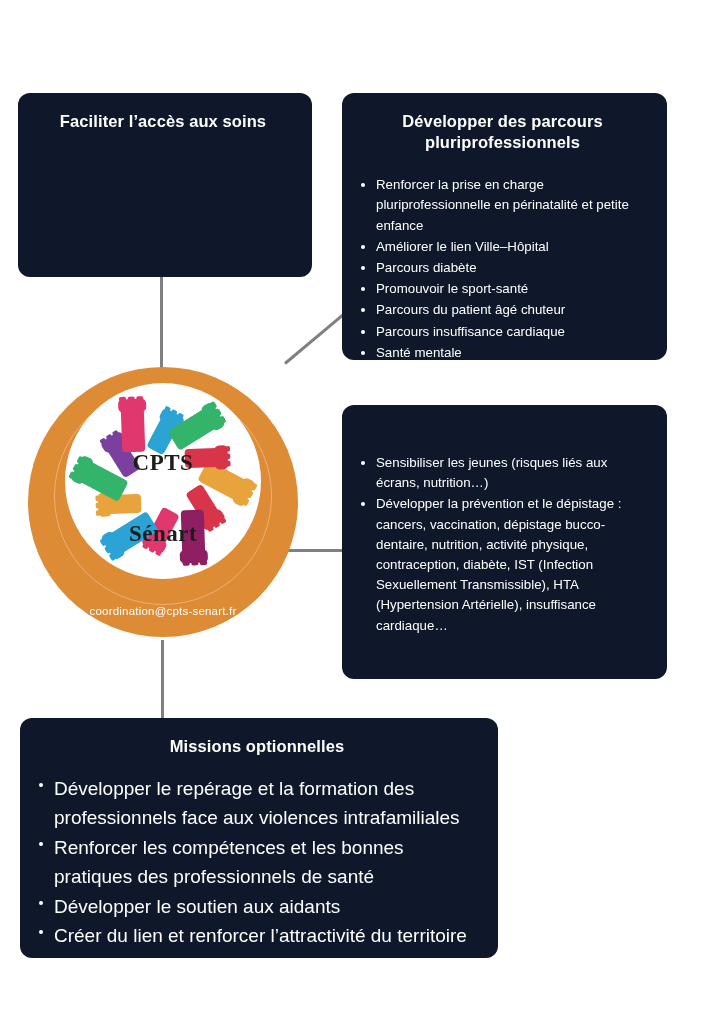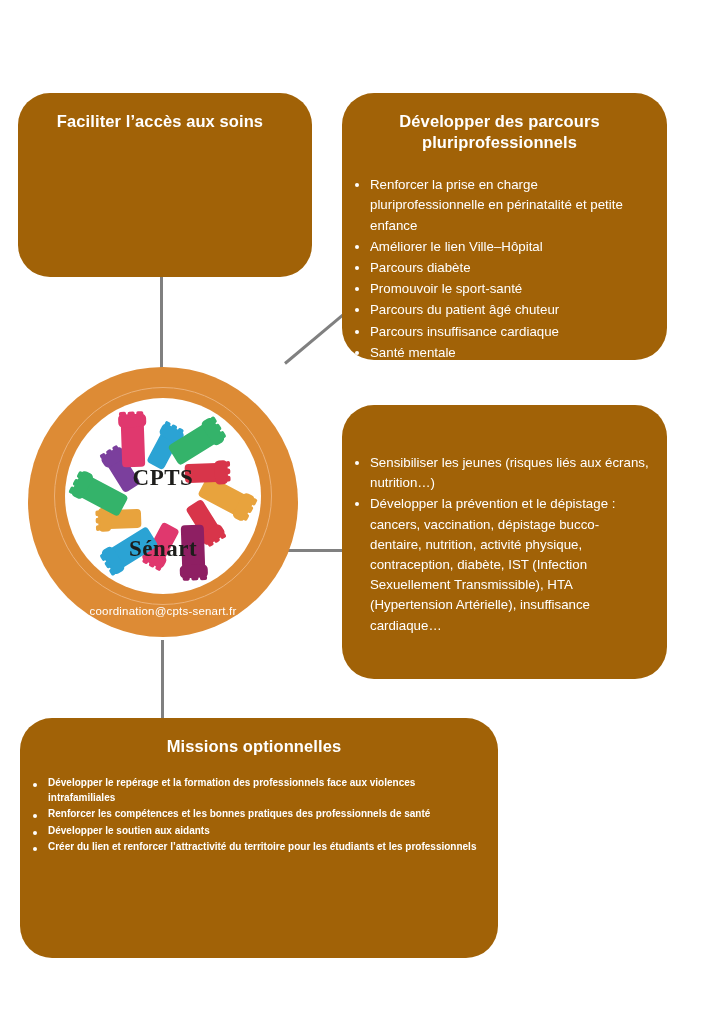--- a/index.html
+++ b/index.html
@@ -18,24 +18,24 @@
   #conn-prevention  { left: 287px; top: 549px;  width: 57px; height: 3px; }
   #conn-parcours {
     left: 285px; top: 362px; width: 80px; height: 3px;
     transform-origin: 0 50%;
     transform: rotate(-40deg);
   }
 
   
   .card {
     position: absolute;
-    background: #a16207;
-    border-radius: 32px;
+    background: #0f172a;
+    border-radius: 12px;
     color: #ffffff;
-    padding: 14px 18px 16px 8px;
+    padding: 14px 18px 16px 14px;
   }
   .card-title {
     text-align: center;
     font-weight: bold;
     font-size: 16.5px;
     line-height: 1.28;
     letter-spacing: .1px;
     padding: 4px 2px 0 2px;
   }
   .card-list { list-style: none; margin-top: 16px; }
@@ -56,40 +56,40 @@
   }
 
   #card-facile    { left: 18px;  top: 93px;  width: 294px; height: 184px; }
   #card-parcours  { left: 342px; top: 93px;  width: 325px; height: 267px; }
   #card-parcours .card-list { margin-top: 22px; }
   #card-prevention{ left: 342px; top: 405px; width: 325px; height: 274px; }
   #card-prevention .card-title { font-size: 16.5px; }
   #card-prevention .card-list { margin-top: 34px; }
   #card-missions  { left: 20px;  top: 718px; width: 478px; height: 240px; }
   #card-missions .card-list { margin-top: 18px; }
-  #card-missions .card-list li { font-size: 10px; font-weight: bold; }
+  #card-missions .card-list li { font-size: 19px; }
 
   
   #hub {
     position: absolute;
     left: 28px; top: 367px;
     width: 270px; height: 270px;
     border-radius: 50%;
     background: #dd8b35;
   }
   #hub-ring {
     position: absolute;
     left: 26px; top: 20px;
     width: 218px; height: 218px;
     border-radius: 50%;
     border: 1.5px solid #ecb177;
   }
   #hub-disc {
     position: absolute;
-    left: 37px; top: 31px;
+    left: 37px; top: 16px;
     width: 196px; height: 196px;
     border-radius: 50%;
     background: #ffffff;
     overflow: hidden;
   }
   #hub-logo { position: absolute; left: 0; top: 0; width: 196px; height: 196px; }
   #hub-email {
     position: absolute;
     left: 0; top: 238px;
     width: 270px;

